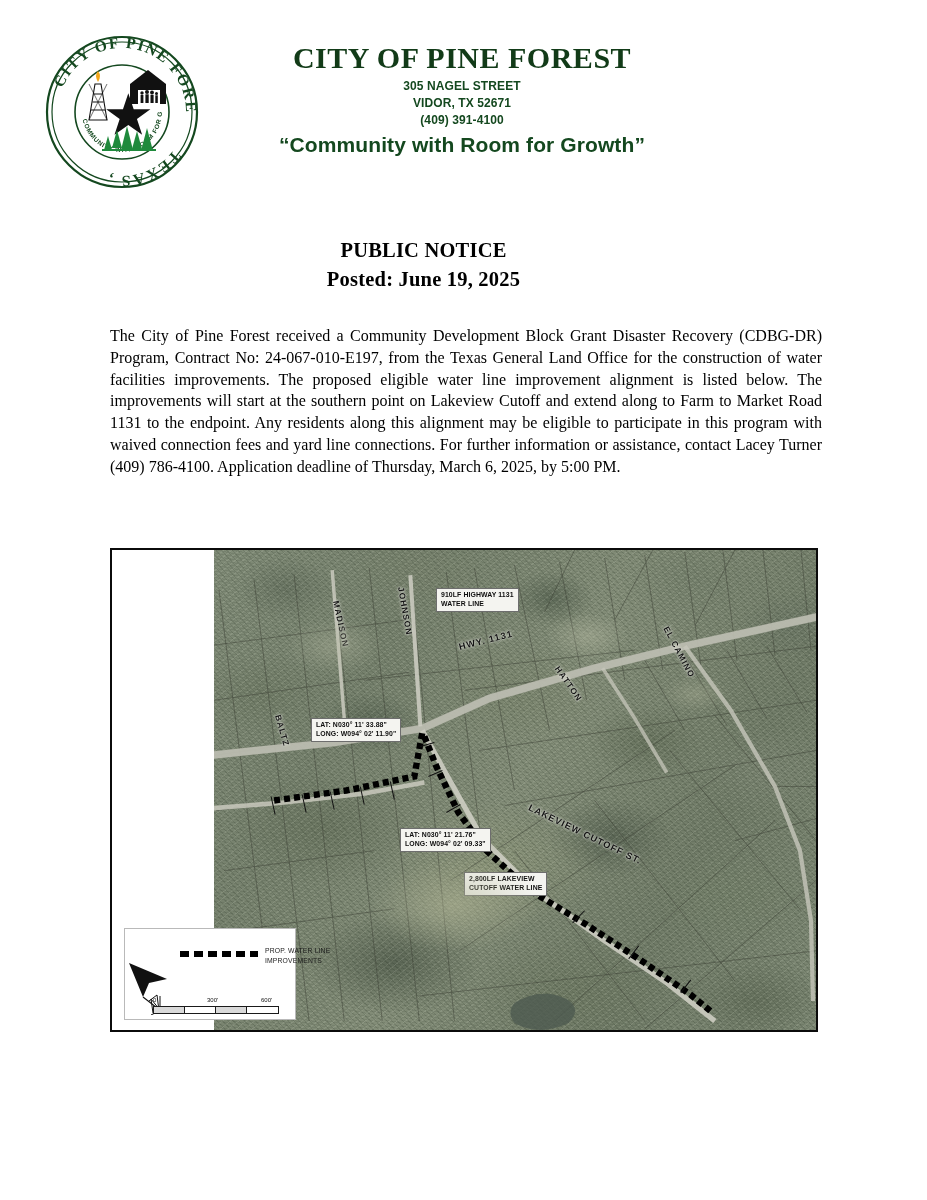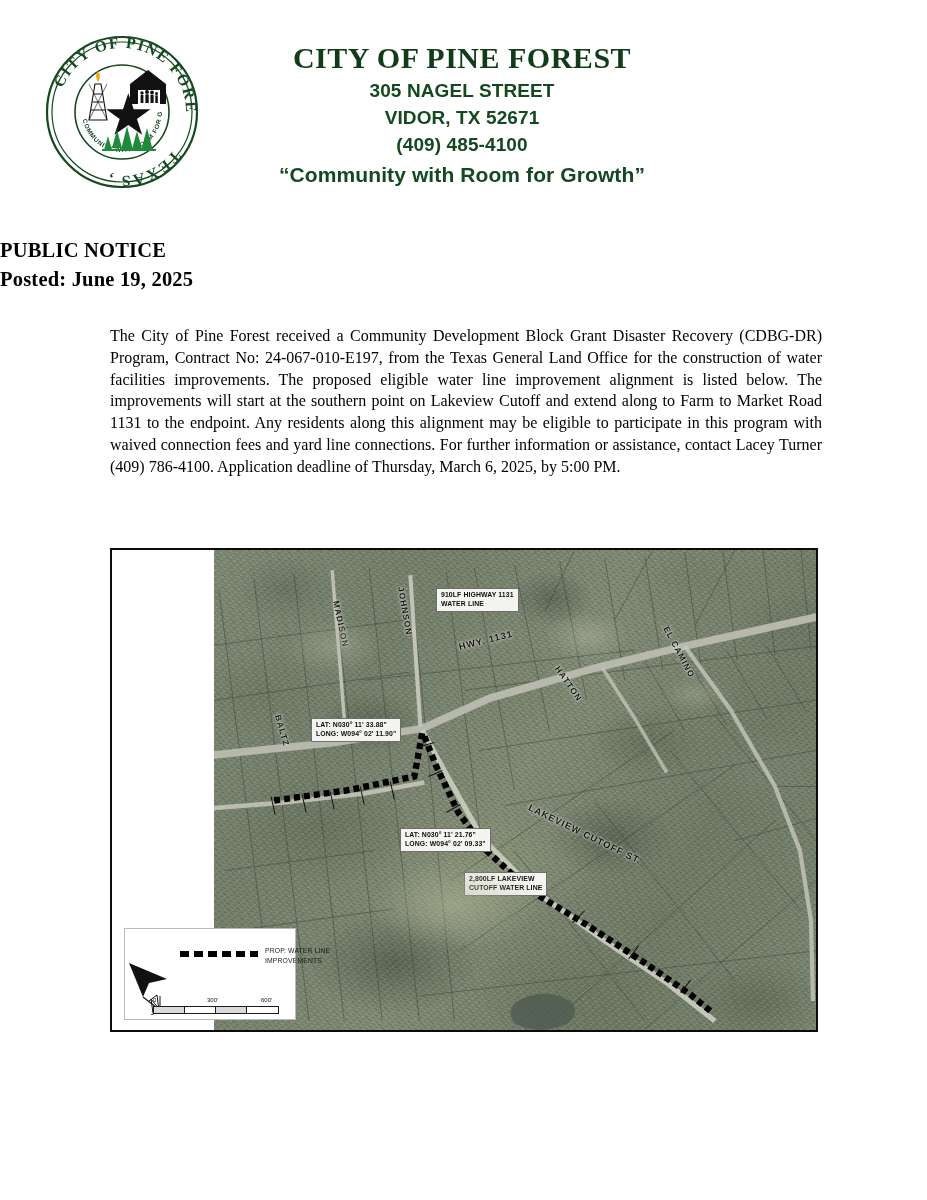--- a/index.html
+++ b/index.html
@@ -41,35 +41,36 @@
     font-weight: bold;
     font-size: 30px;
     letter-spacing: 0.5px;
     color: #123b18;
     line-height: 1.08;
     margin: 0 0 4px 0;
   }
   .addr-line {
     font-family: "Liberation Sans", sans-serif;
     font-weight: bold;
-    font-size: 19px;
+    font-size: 12px;
     color: #14481f;
     line-height: 1.42;
     letter-spacing: 0.1px;
   }
   .addr-line.motto {
     font-size: 21px;
     padding-top: 1px;
   }
 
   
   #notice-heading {
     position: absolute;
     left: 0; top: 236px;
     width: 847px;
+    text-align: center;
   }
   #notice-heading .nh-line {
     font-family: "Liberation Serif", serif;
     font-weight: bold;
     font-size: 20.5px;
     line-height: 1.42;
     letter-spacing: 0.2px;
   }
 
   
@@ -306,21 +307,21 @@
         <path d="M62 118 L66 104 L70 118 Z"></path>
       </g>
       <rect x="60" y="117" width="54" height="2" fill="#1f8a3c"></rect>
     </svg>
   </div>
 
   <div id="header-text-block">
     <div id="org-title">CITY OF PINE FOREST</div>
     <div class="addr-line">305 NAGEL STREET</div>
     <div class="addr-line">VIDOR, TX  52671</div>
-    <div class="addr-line">(409) 485-4100</div>
+    <div class="addr-line">(409) 391-4100</div>
     <div class="addr-line motto">“Community with Room for Growth”</div>
   </div>
 </div>
 
 <div id="notice-heading">
   <div class="nh-line">PUBLIC NOTICE</div>
   <div class="nh-line">Posted:  June 19, 2025</div>
 </div>
 
 <div id="notice-body">The City of Pine Forest received a Community Development Block Grant Disaster Recovery (CDBG-DR) Program, Contract No: 24-067-010-E197, from the Texas General Land Office for the construction of water facilities improvements.  The proposed eligible water line improvement alignment is listed below.  The improvements will start at the southern point on Lakeview Cutoff and extend along to Farm to Market Road 1131 to the endpoint.  Any residents along this alignment may be eligible to participate in this program with waived connection fees and yard line connections.   For further information or assistance, contact Lacey Turner (409) 786-4100.  Application deadline of Thursday, March 6, 2025, by 5:00 PM.</div>

